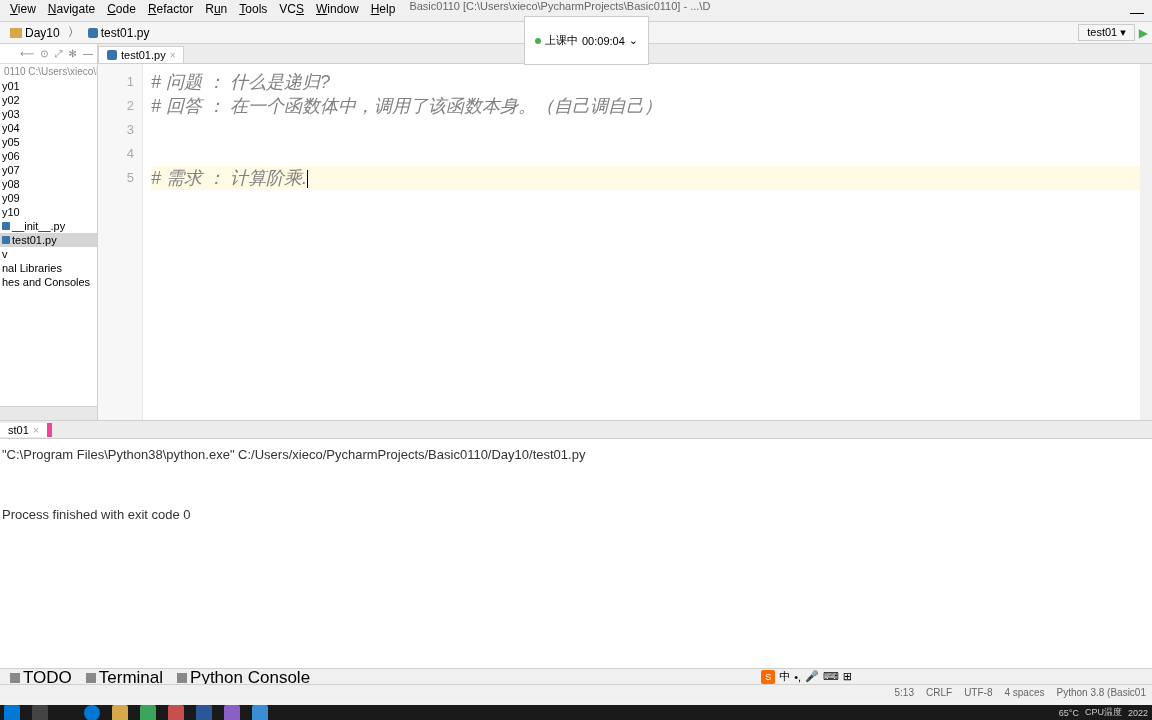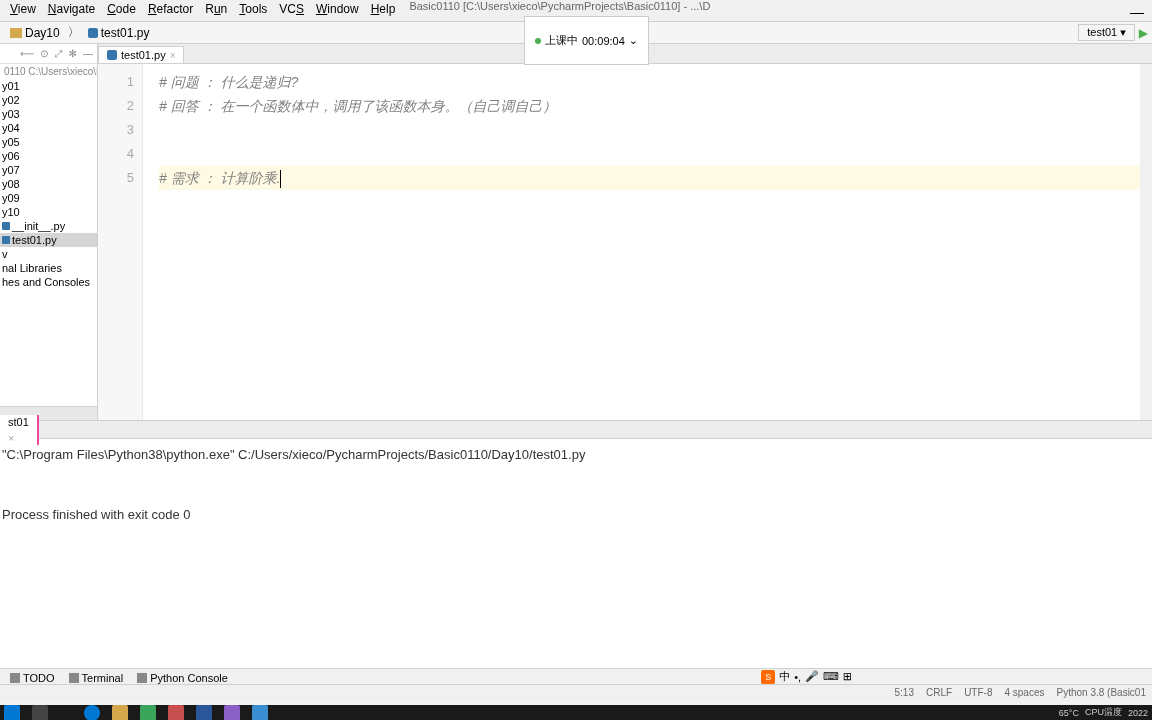--- a/index.html
+++ b/index.html
@@ -33,36 +33,36 @@
 .tree-item.selected { background:#d5d5d5; }
 .tree-item .py-dot { width:8px; height:8px; background:#3776ab; border-radius:1px; flex-shrink:0; }
 .tree-bottom { height:14px; background:#e8e8e8; border-top:1px solid #d0d0d0; }
 
 .editor-panel { flex:1; display:flex; flex-direction:column; background:#fff; }
 .editor-tabs { height:20px; background:#ececec; border-bottom:1px solid #d0d0d0; display:flex; align-items:flex-end; }
 .editor-tab { background:#fff; border:1px solid #d0d0d0; border-bottom:none; padding:2px 8px; display:flex; align-items:center; gap:4px; font-size:11px; }
 .editor-tab .close { color:#aaa; font-size:10px; }
 .editor-body { flex:1; display:flex; position:relative; }
 .gutter { width:45px; background:#f7f7f7; border-right:1px solid #e8e8e8; text-align:right; padding:6px 8px 0 0; color:#aaa; font-family:Consolas,monospace; font-size:13px; line-height:24px; }
-.code-area { flex:1; padding:6px 0 0 8px; font-family:Consolas,"Microsoft YaHei",monospace; font-size:14px; line-height:24px; position:relative;margin-left:8px; }
+.code-area { flex:1; padding:6px 0 0 8px; font-family:Consolas,"Microsoft YaHei",monospace; font-size:18px; line-height:24px; position:relative; }
 .code-line { height:24px; white-space:pre; }
 .comment { color:#808080; font-style:italic; }
 .code-line.current { background:#fffae3; }
 .cursor { display:inline-block; width:1px; height:18px; background:#000; vertical-align:middle; animation:blink 1s infinite; }
 @keyframes blink { 50% { opacity:0; } }
 .scrollbar-track { position:absolute; right:0; top:0; width:12px; height:100%; background:#f0f0f0; }
 
 .run-panel { height:254px; background:#fff; border-top:1px solid #d0d0d0; }
 .run-tab-bar { height:18px; background:#ececec; border-bottom:1px solid #d0d0d0; display:flex; align-items:center; font-size:11px; }
-.run-tab { padding:1px 8px; background:#fff; border-right:2px solid #ec4899; display:flex; gap:4px;flex-direction:column; }
+.run-tab { padding:1px 8px; background:#fff; border-right:5px solid #ec4899; display:flex; gap:4px; }
 .run-tab .close { color:#aaa; }
 .run-output { padding:6px 2px; font-family:Consolas,monospace; font-size:13px; line-height:20px; color:#333; }
 .run-output .path-line { color:#333; }
 
-.bottom-tool-tabs { position:absolute; bottom:34px; left:0; right:0; height:18px; background:#f0f0f0; border-top:1px solid #d0d0d0; display:flex; align-items:center; gap:2px; padding:0 4px; font-size:11px; }
+.bottom-tool-tabs { position:absolute; bottom:34px; left:0; right:0; height:18px; background:#f0f0f0; border-top:1px solid #d0d0d0; display:flex; align-items:center; gap:2px; padding:0 4px; font-size:17px; }
 .tool-tab { padding:1px 6px; display:flex; align-items:center; gap:3px; cursor:pointer; }
 .tool-ico { width:10px; height:10px; background:#888; display:inline-block; }
 .sogou-widget { position:absolute; right:300px; bottom:36px; display:flex; gap:4px; align-items:center; font-size:11px; }
 .sogou-widget .s-ico { width:14px; height:14px; background:#ff6a00; border-radius:2px; color:#fff; font-size:9px; text-align:center; line-height:14px; }
 
 .status-bar { position:absolute; bottom:20px; left:0; right:0; height:16px; background:#f0f0f0; border-top:1px solid #d0d0d0; display:flex; justify-content:flex-end; align-items:center; gap:12px; padding:0 6px; font-size:10px; color:#666; }
 
 .taskbar { position:absolute; bottom:0; left:0; right:0; height:15px; background:#1a1a1a; display:flex; align-items:center; padding:0 4px; gap:12px; }
 .taskbar .tb-ico { width:16px; height:16px; background:#444; border-radius:2px; cursor:pointer; }
 .taskbar .tb-ico.win { background:linear-gradient(135deg,#0078d4,#0078d4); }

